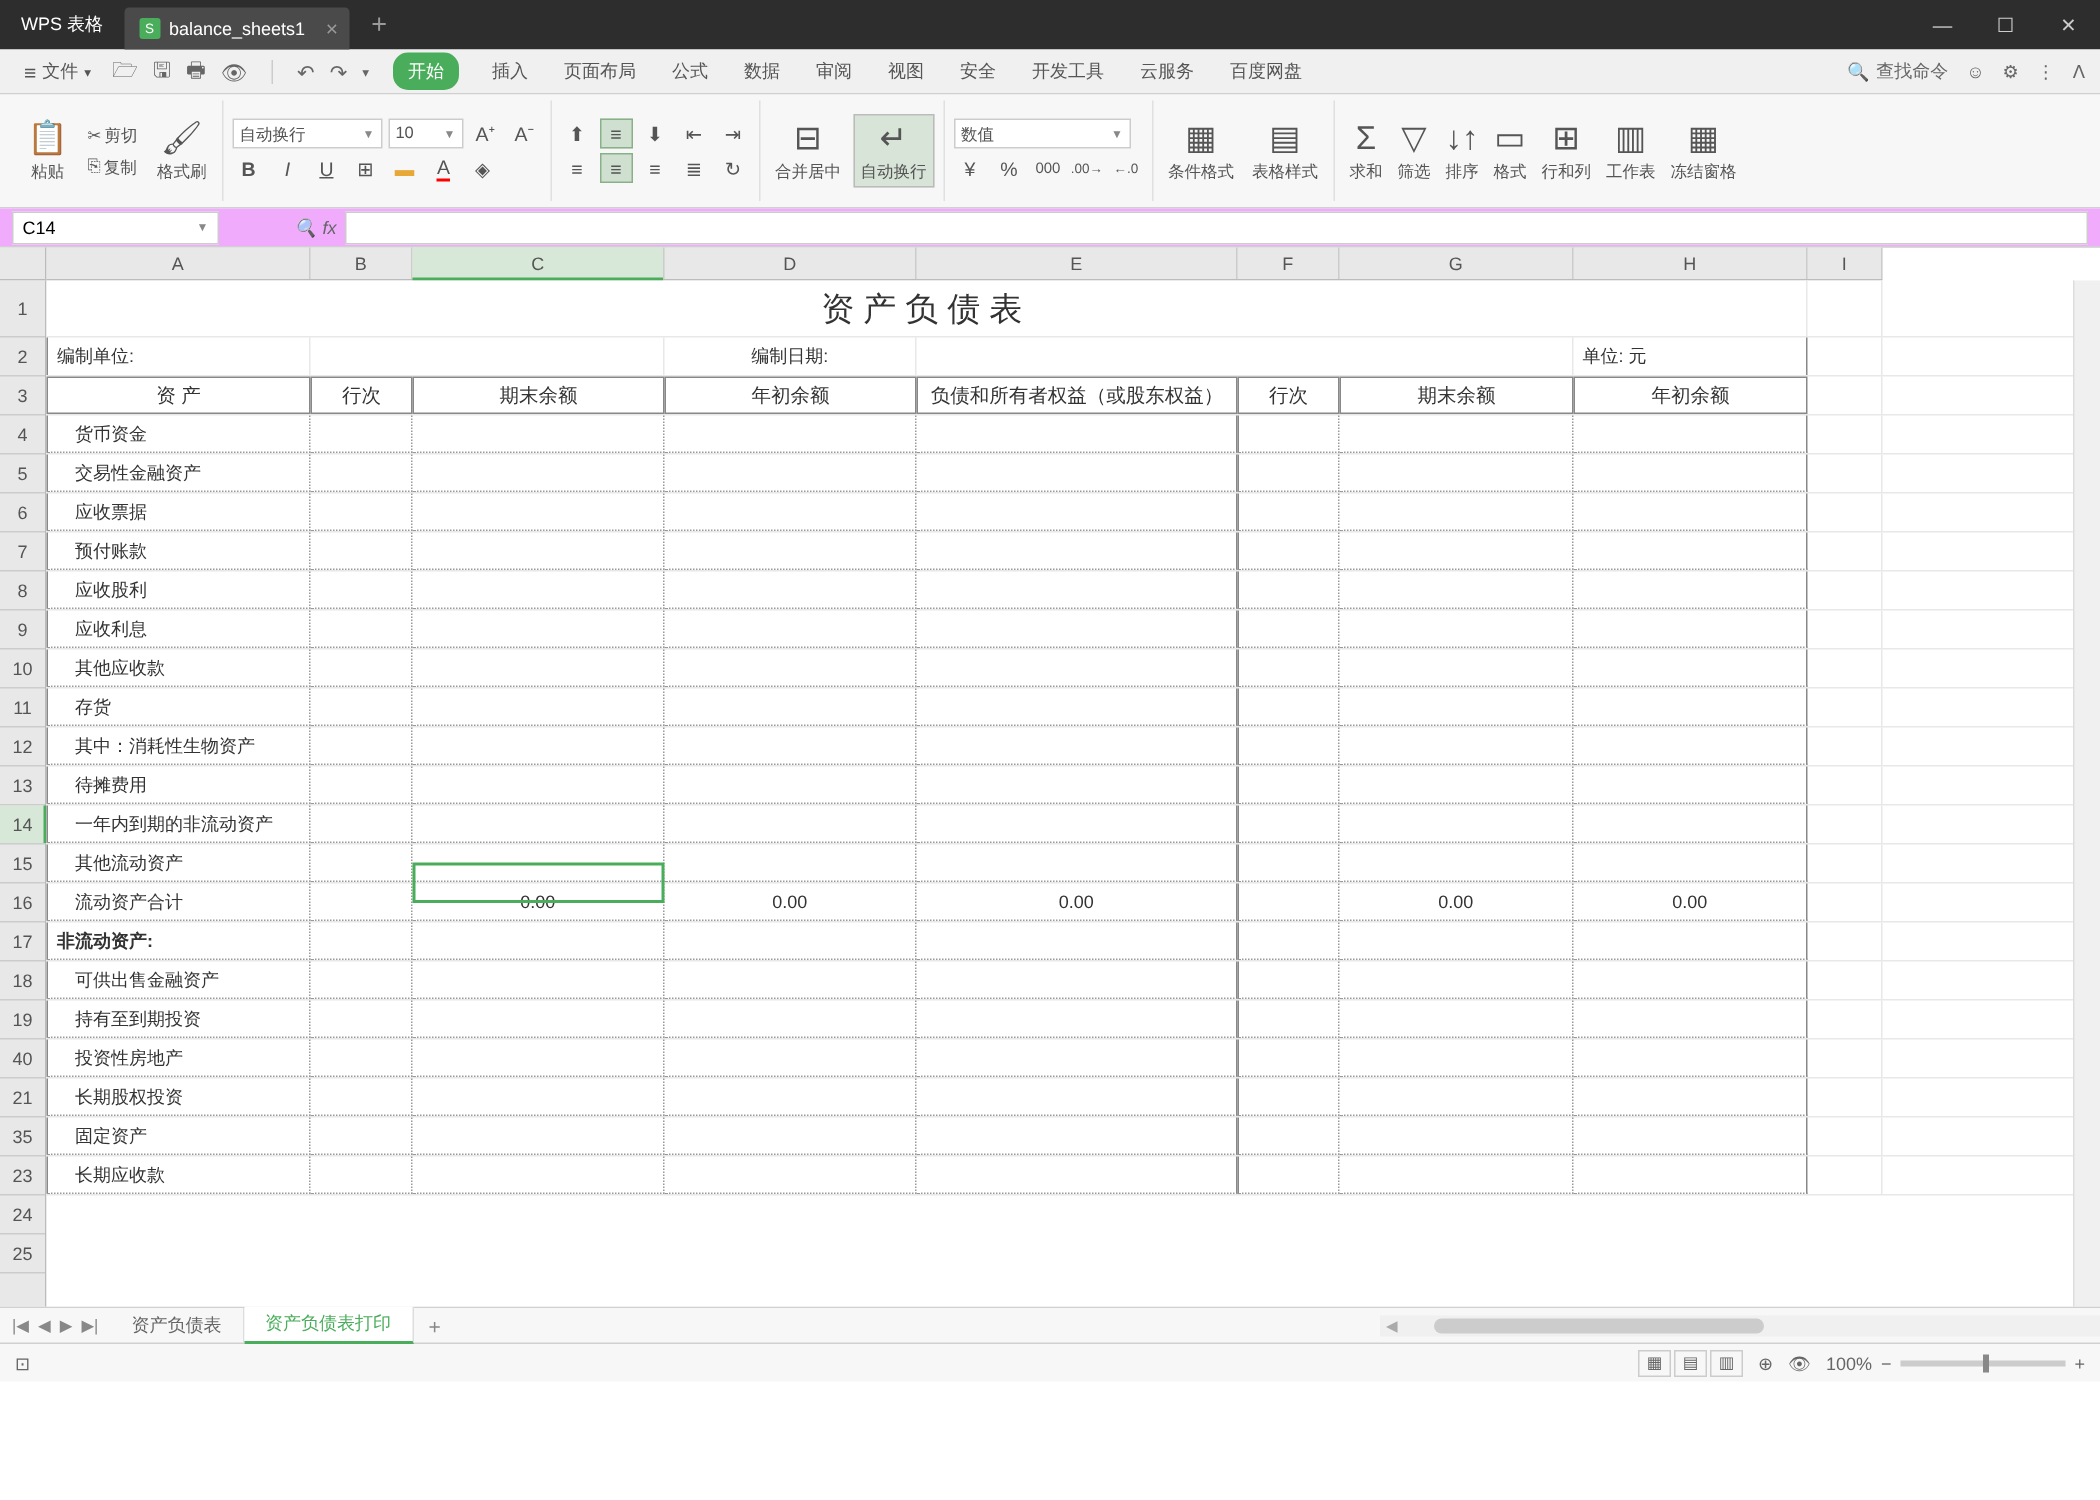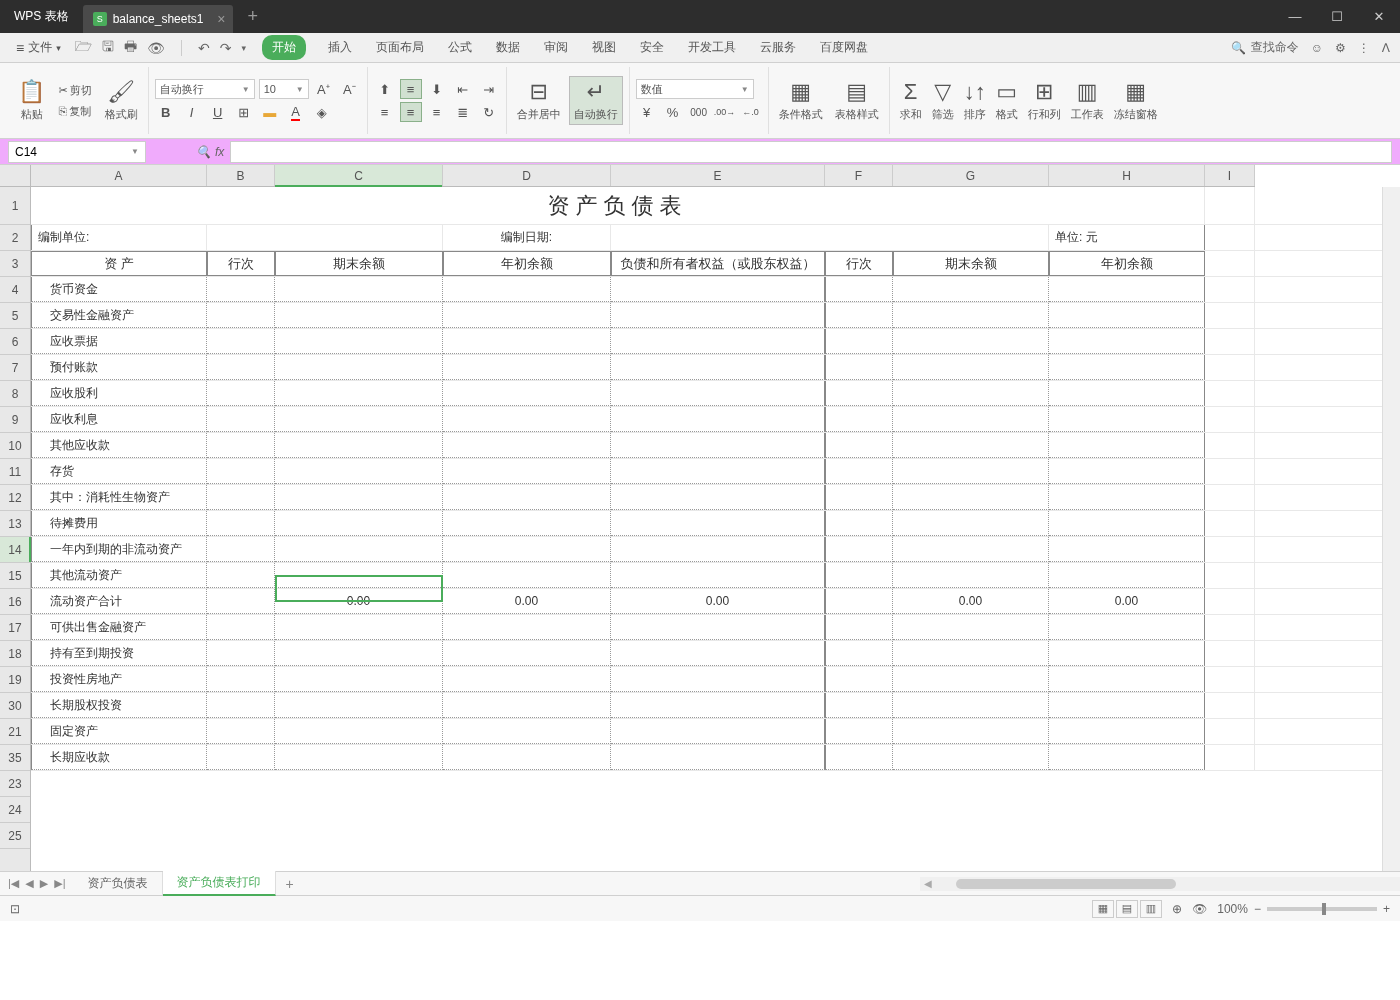--- a/index.html
+++ b/index.html
@@ -322,21 +322,21 @@
       <div class="row-hdr">10</div>
       <div class="row-hdr">11</div>
       <div class="row-hdr">12</div>
       <div class="row-hdr">13</div>
       <div class="row-hdr sel">14</div>
       <div class="row-hdr">15</div>
       <div class="row-hdr">16</div>
       <div class="row-hdr">17</div>
       <div class="row-hdr">18</div>
       <div class="row-hdr">19</div>
-      <div class="row-hdr">30</div>
+      <div class="row-hdr">40</div>
       <div class="row-hdr">21</div>
       <div class="row-hdr">35</div>
       <div class="row-hdr">23</div>
       <div class="row-hdr">24</div>
       <div class="row-hdr">25</div>
     </div>
   <div class="cells" id="cells">
     <div class="cell-row tall">
         <div class="cell title-cell" style="width: 1174px;">资产负债表</div>
         <div class="cell " style="width: 50px;"></div>
@@ -498,20 +498,31 @@
         <div class="cell data-cell" style="width: 68px;"></div>
         <div class="cell data-cell num" style="width: 168px;">0.00</div>
         <div class="cell data-cell num" style="width: 168px;">0.00</div>
         <div class="cell data-cell num rb-s" style="width: 214px;">0.00</div>
         <div class="cell data-cell lb" style="width: 68px;"></div>
         <div class="cell data-cell num" style="width: 156px;">0.00</div>
         <div class="cell data-cell num rb-s" style="width: 156px;">0.00</div>
         <div class="cell " style="width: 50px;"></div>
       </div>
       <div class="cell-row ">
+        <div class="cell data-cell lb bold" style="width: 176px;">非流动资产:</div>
+        <div class="cell data-cell" style="width: 68px;"></div>
+        <div class="cell data-cell num" style="width: 168px;"></div>
+        <div class="cell data-cell num" style="width: 168px;"></div>
+        <div class="cell data-cell num rb-s" style="width: 214px;"></div>
+        <div class="cell data-cell lb" style="width: 68px;"></div>
+        <div class="cell data-cell num" style="width: 156px;"></div>
+        <div class="cell data-cell num rb-s" style="width: 156px;"></div>
+        <div class="cell " style="width: 50px;"></div>
+      </div>
+      <div class="cell-row ">
         <div class="cell data-cell lb pad6" style="width: 176px;">可供出售金融资产</div>
         <div class="cell data-cell" style="width: 68px;"></div>
         <div class="cell data-cell num" style="width: 168px;"></div>
         <div class="cell data-cell num" style="width: 168px;"></div>
         <div class="cell data-cell num rb-s" style="width: 214px;"></div>
         <div class="cell data-cell lb" style="width: 68px;"></div>
         <div class="cell data-cell num" style="width: 156px;"></div>
         <div class="cell data-cell num rb-s" style="width: 156px;"></div>
         <div class="cell " style="width: 50px;"></div>
       </div>

